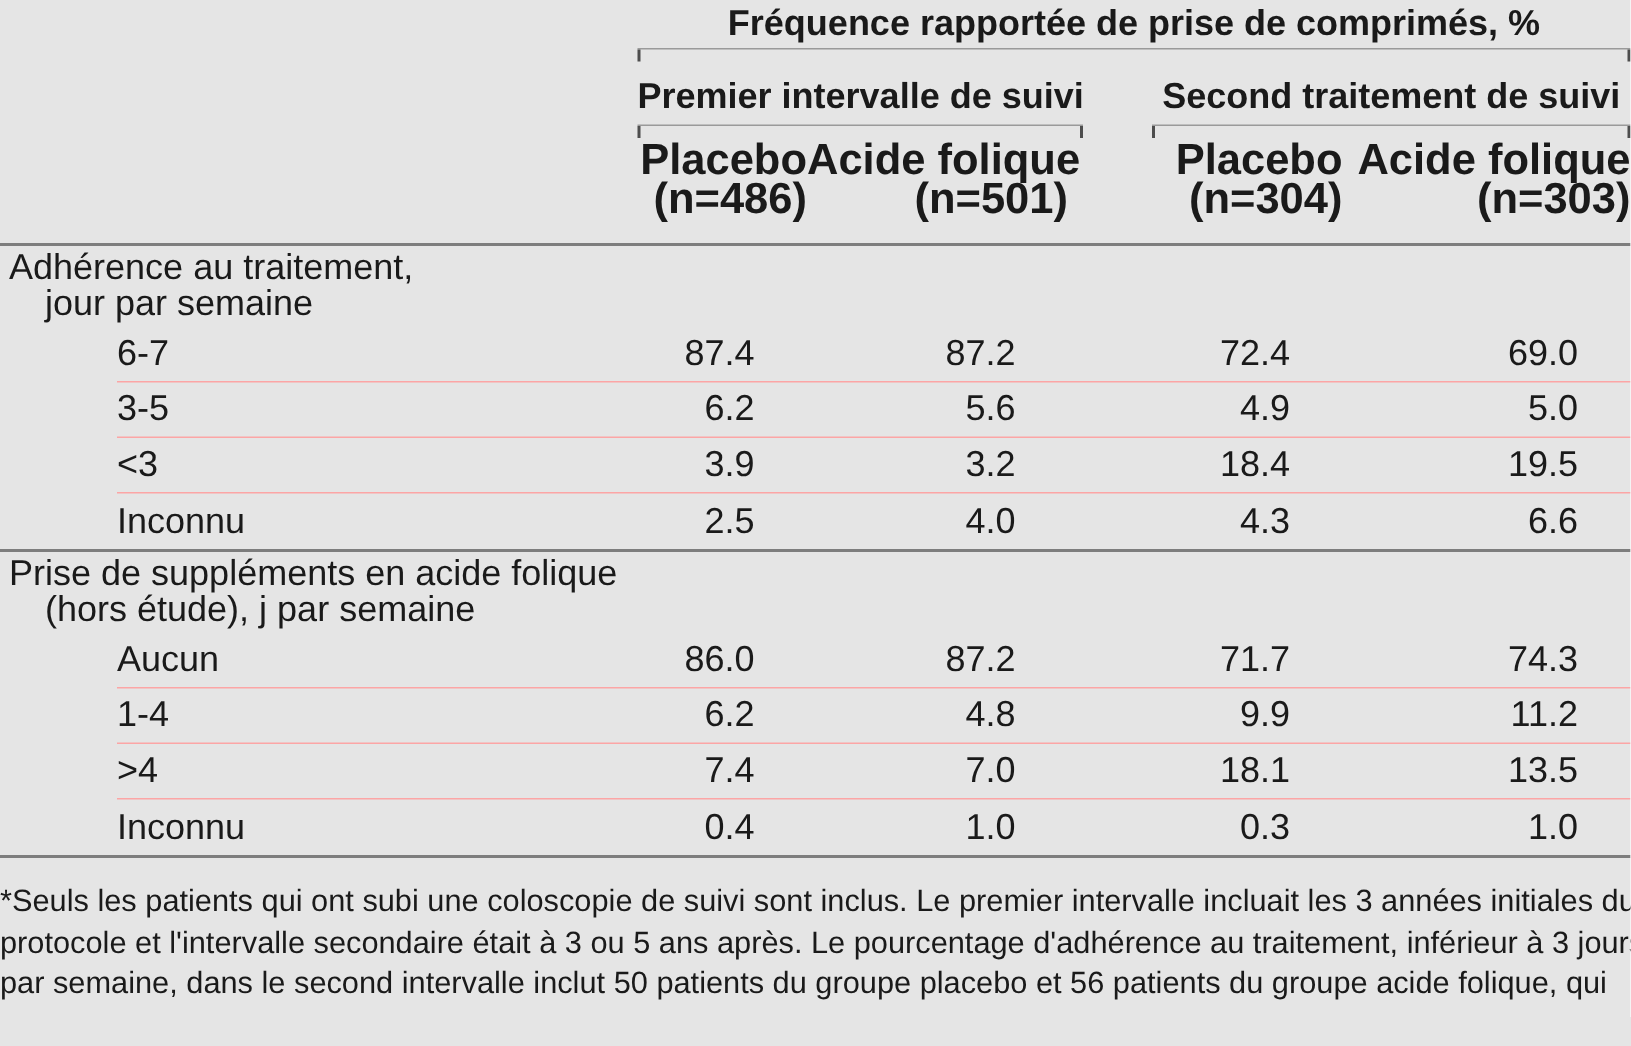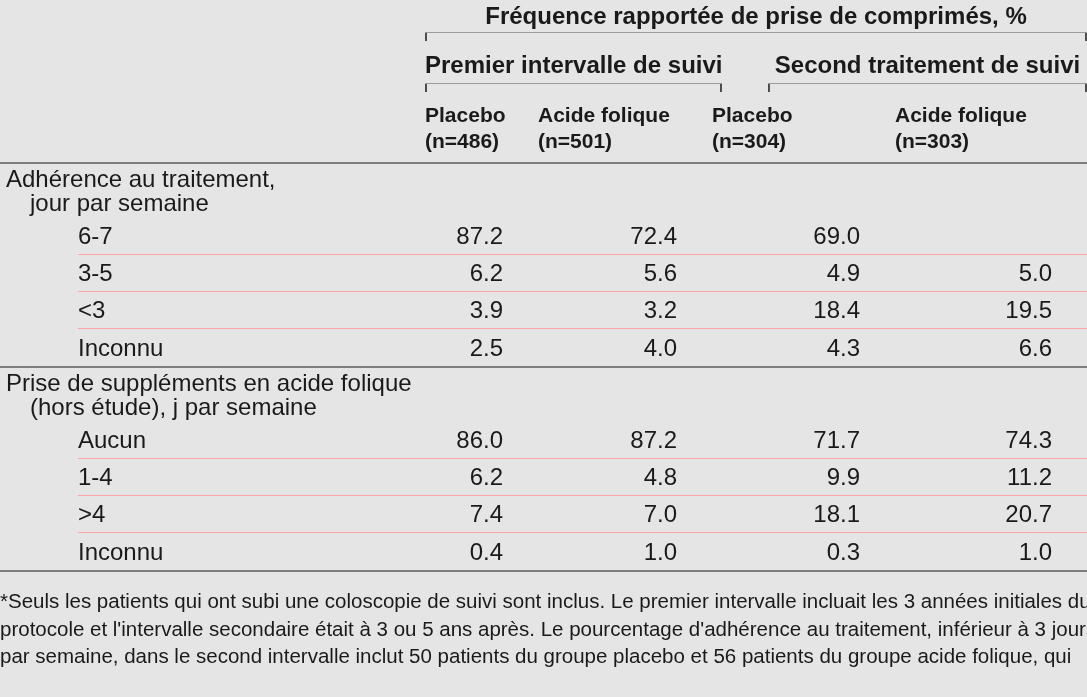--- a/index.html
+++ b/index.html
@@ -41,22 +41,22 @@
     text-align: center; font-weight: bold; font-size: 24px; line-height: 26px;
     white-space: nowrap; padding-bottom: 5px;
   }
 
   .colhead-row {
     height: 78px; display: grid;
     grid-template-columns: 425px 113px 174px 183px 192px;
     align-items: end;
   }
   .col-head {
-    text-align: left; font-weight: bold; font-size: 21px; line-height: 26px;
-    white-space: nowrap; padding-bottom: 8px;
+    text-align: right; font-weight: bold; font-size: 29px; line-height: 26px;
+    white-space: nowrap; padding-bottom: 16px;
   }
 
   .rule-heavy { height: 2px; background: #7d7d7d; width: 1087px; }
 
   
   .section-head { height: 51px; padding-top: 3px; font-size: 24px; line-height: 24px; }
   .section-head .l1 { padding-left: 6px; white-space: nowrap; }
   .section-head .l2 { padding-left: 30px; white-space: nowrap; }
 
   .data-row {
@@ -118,20 +118,21 @@
 
   <div class="rule-heavy"></div>
 
   <div class="section-head">
     <div class="l1">Adhérence au traitement,</div>
     <div class="l2">jour par semaine</div>
   </div>
 
   <div class="data-row">
     <div class="row-label">6-7</div>
+    <div class="cell-num">87.4</div>
     <div class="cell-num">87.2</div>
     <div class="cell-num">72.4</div>
     <div class="cell-num">69.0</div>
   </div>
   <div class="data-row">
     <div class="row-label">3-5</div>
     <div class="cell-num">6.2</div>
     <div class="cell-num">5.6</div>
     <div class="cell-num">4.9</div>
     <div class="cell-num">5.0</div>
@@ -170,21 +171,21 @@
     <div class="cell-num">6.2</div>
     <div class="cell-num">4.8</div>
     <div class="cell-num">9.9</div>
     <div class="cell-num">11.2</div>
   </div>
   <div class="data-row">
     <div class="row-label">&gt;4</div>
     <div class="cell-num">7.4</div>
     <div class="cell-num">7.0</div>
     <div class="cell-num">18.1</div>
-    <div class="cell-num">20.7</div>
+    <div class="cell-num">13.5</div>
   </div>
   <div class="data-row last">
     <div class="row-label">Inconnu</div>
     <div class="cell-num">0.4</div>
     <div class="cell-num">1.0</div>
     <div class="cell-num">0.3</div>
     <div class="cell-num">1.0</div>
   </div>
 
   <div class="rule-heavy"></div>

